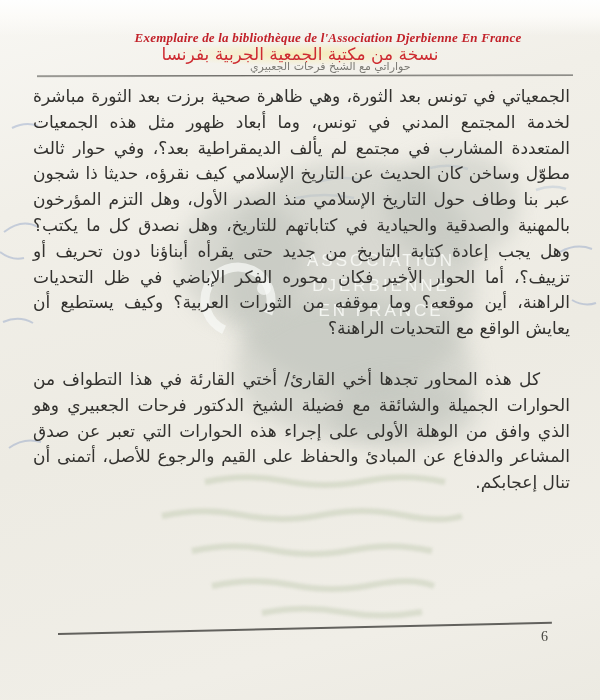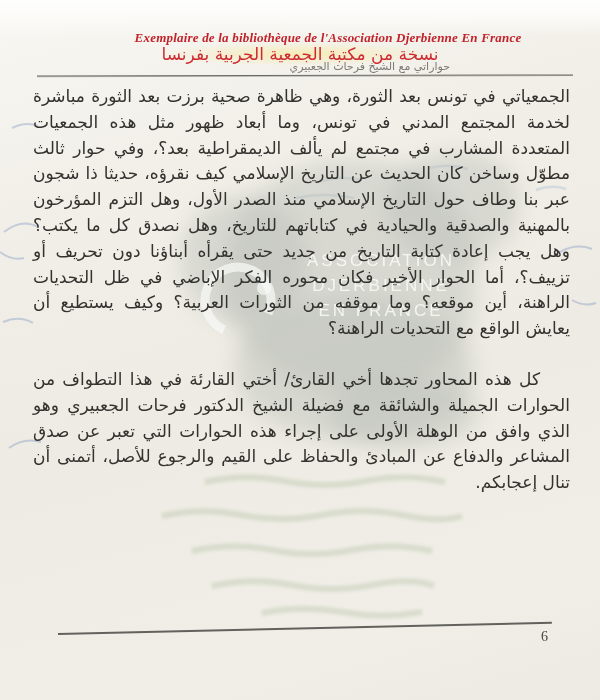--- a/index.html
+++ b/index.html
@@ -9,21 +9,21 @@
   .top-light{position:absolute;top:0;left:0;right:0;height:36px;
     background:linear-gradient(180deg,#fefefe 0%,#fcfbf8 45%,rgba(252,251,248,0) 100%);}
   
   .hdr-fr{position:absolute;top:30px;left:0;width:100%;text-align:center;
     font-family:"Liberation Serif",serif;font-style:italic;font-weight:bold;
     font-size:13px;letter-spacing:.2px;color:#c2222a;padding-left:28px;}
   .hdr-ar{position:absolute;top:43px;left:50%;transform:translateX(-50%);
     direction:rtl;white-space:nowrap;font-weight:normal;font-size:17px;color:#ce2b31;
     padding:1px 14px;border-radius:8px;
     background:radial-gradient(ellipse 60% 70% at center,rgba(246,230,140,.55),rgba(246,230,140,0) 78%);}
-  .hdr-run{position:absolute;top:60px;left:250px;width:200px;text-align:right;
+  .hdr-run{position:absolute;top:60px;left:250px;width:200px;text-align:left;
     direction:rtl;font-size:11px;color:#7b7a74;}
   .rule-top{position:absolute;top:75px;left:37px;width:536px;height:1px;
     background:#6b6a66;box-shadow:0 .6px 0 rgba(60,60,55,.35);transform:rotate(-.12deg);}
   
   .wm{position:absolute;left:178px;top:148px;width:356px;height:306px;z-index:1;}
   .wm .blob{position:absolute;background:rgba(183,189,181,.42);filter:blur(10px);}
   .wm .b1{left:45px;top:12px;width:252px;height:232px;border-radius:52% 48% 46% 54%;}
   .wm .b2{left:2px;top:48px;width:126px;height:128px;border-radius:50%;}
   .wm .b3{left:58px;top:150px;width:238px;height:142px;border-radius:46% 54% 50% 50%;}
   .wm .b4{left:208px;top:4px;width:132px;height:108px;border-radius:55% 45% 50% 50%;}

